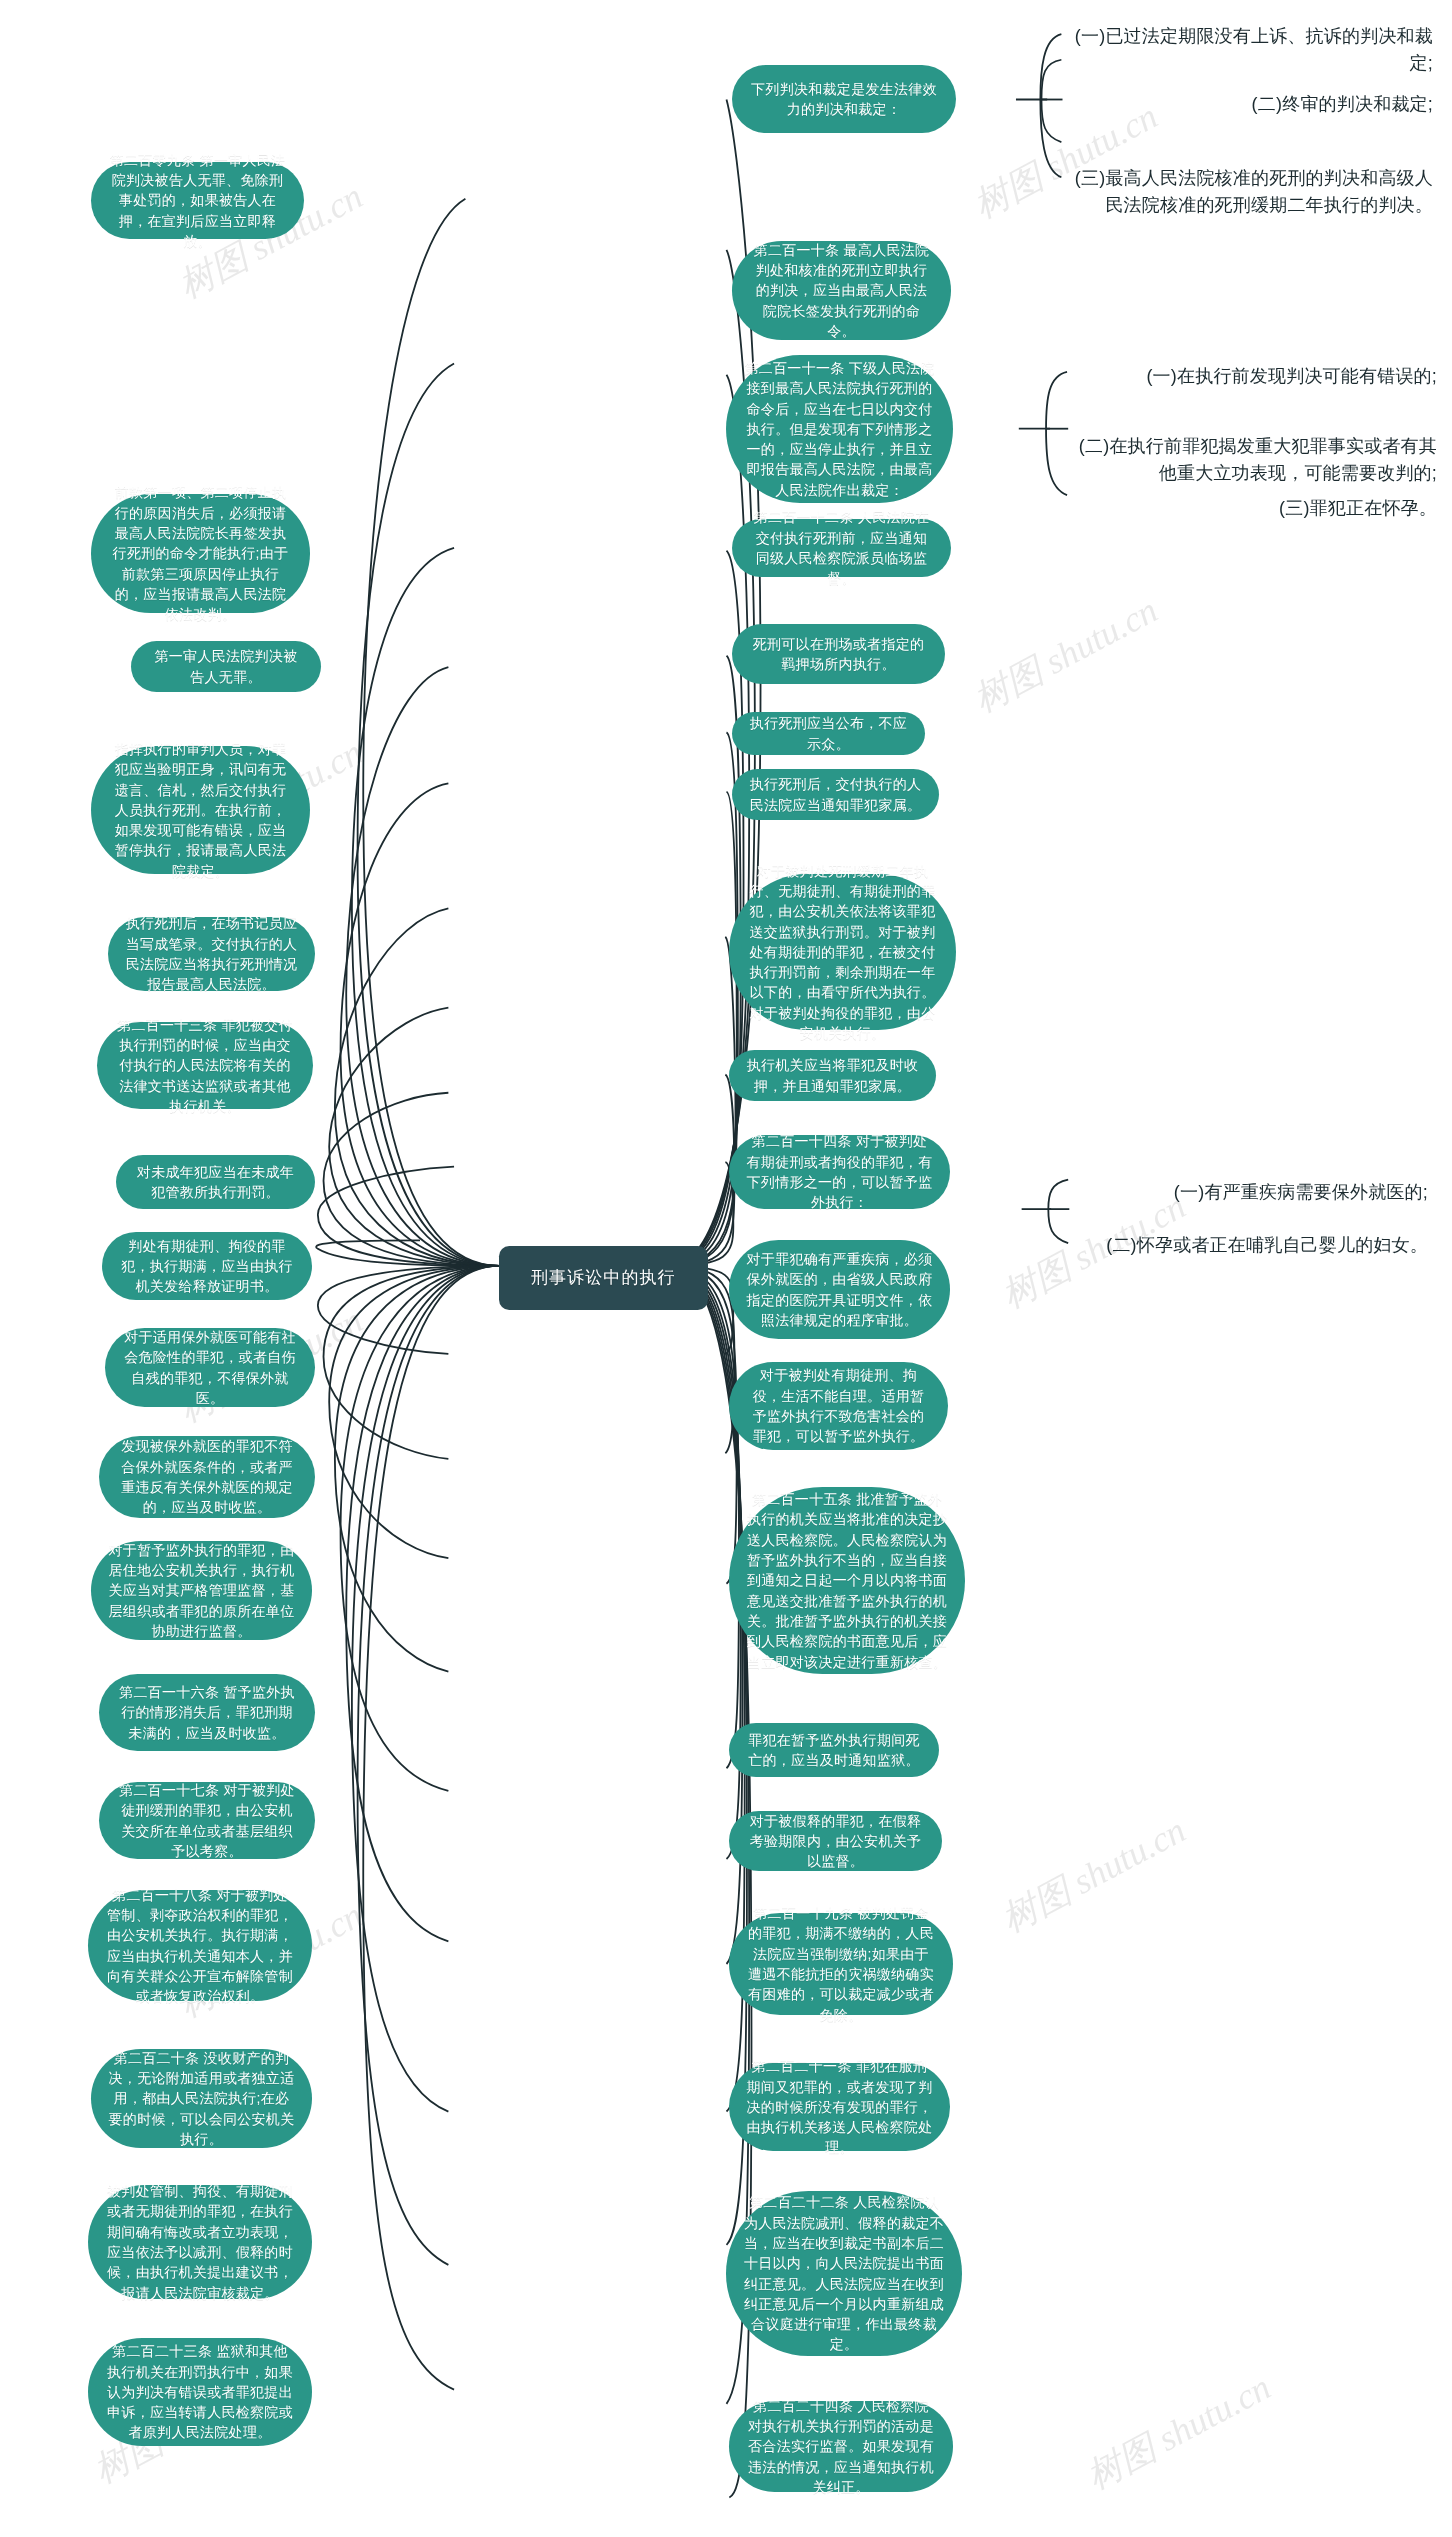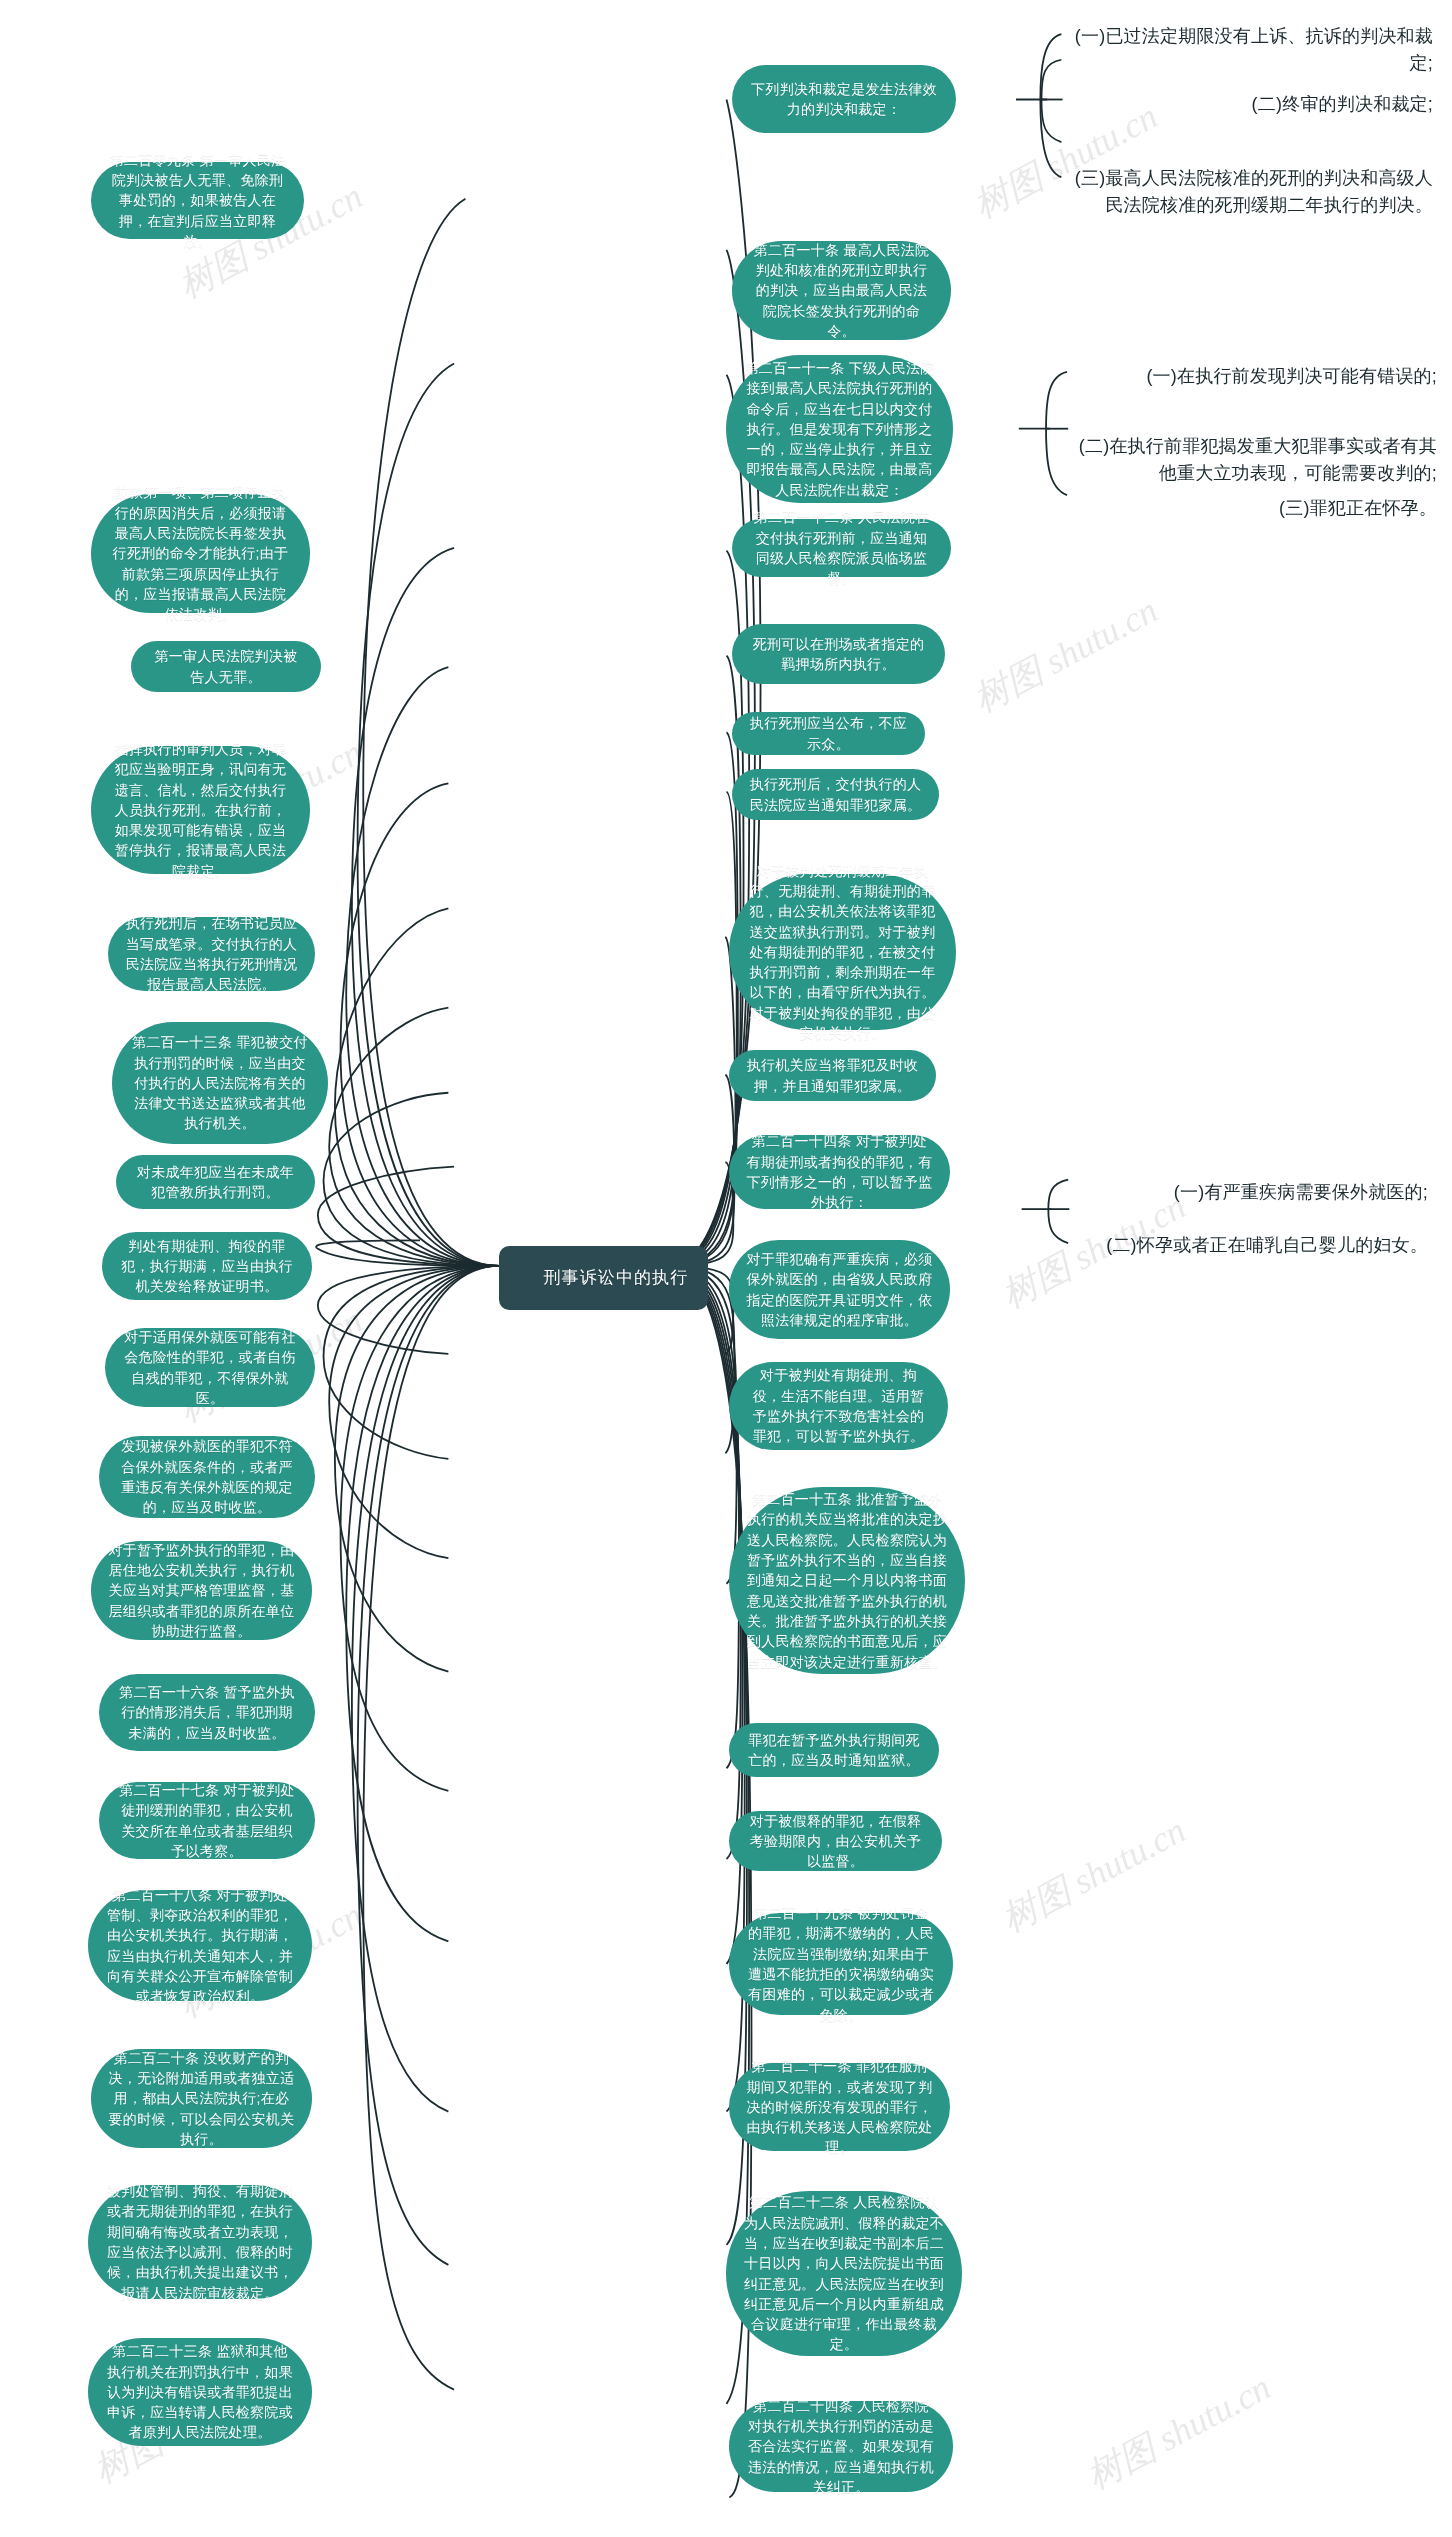--- a/index.html
+++ b/index.html
@@ -48,21 +48,21 @@
   .root {
     position: absolute;
     background: #2b4a52;
     color: #ffffff;
     border-radius: 10.2px;
     font-size: 17px;
     letter-spacing: 1.1px;
     padding: 11.4px 19.3px;
     display: flex;
     align-items: center;
-    justify-content: flex-end;
+    justify-content: center;
     white-space: nowrap;
     text-shadow: 0 0.6px 1.1px rgba(0,0,0,0.25);
   }
 
   .leaf {
     position: absolute;
     color: #1c2b30;
     font-size: 18px;
     line-height: 1.5;
     letter-spacing: 0.2px;
@@ -178,21 +178,21 @@
   </div>
 
   <div class="node left" style="left:91px; top:746px; width:219px; height:128px;text-align:center;">
     <span>指挥执行的审判人员，对罪犯应当验明正身，讯问有无遗言、信札，然后交付执行人员执行死刑。在执行前，如果发现可能有错误，应当暂停执行，报请最高人民法院裁定。</span>
   </div>
 
   <div class="node left" style="left:108px; top:917px; width:207px; height:74px;">
     <span>执行死刑后，在场书记员应当写成笔录。交付执行的人民法院应当将执行死刑情况报告最高人民法院。</span>
   </div>
 
-  <div class="node left" style="left:112px; top:1022px; width:216px; height:122px;">
+  <div class="node left" style="left:97px; top:1022px; width:216px; height:87px;">
     <span>第二百一十三条 罪犯被交付执行刑罚的时候，应当由交付执行的人民法院将有关的法律文书送达监狱或者其他执行机关。</span>
   </div>
 
   <div class="node left" style="left:116px; top:1155px; width:199px; height:54px;">
     <span>对未成年犯应当在未成年犯管教所执行刑罚。</span>
   </div>
 
   <div class="node left" style="left:102px; top:1232px; width:210px; height:68px;">
     <span>判处有期徒刑、拘役的罪犯，执行期满，应当由执行机关发给释放证明书。</span>
   </div>

